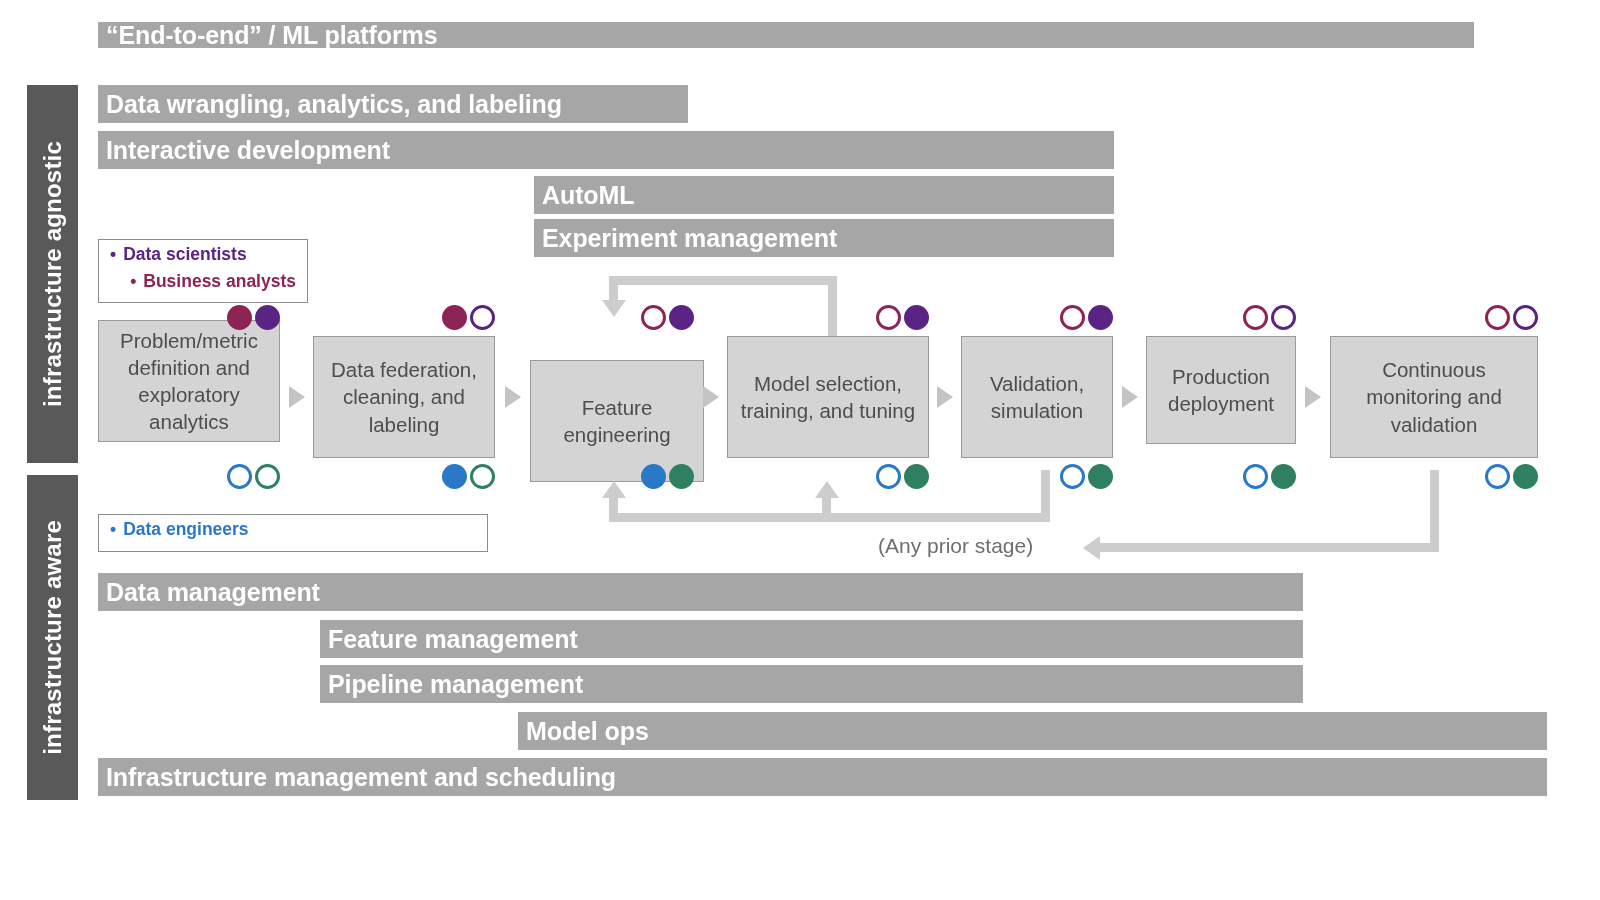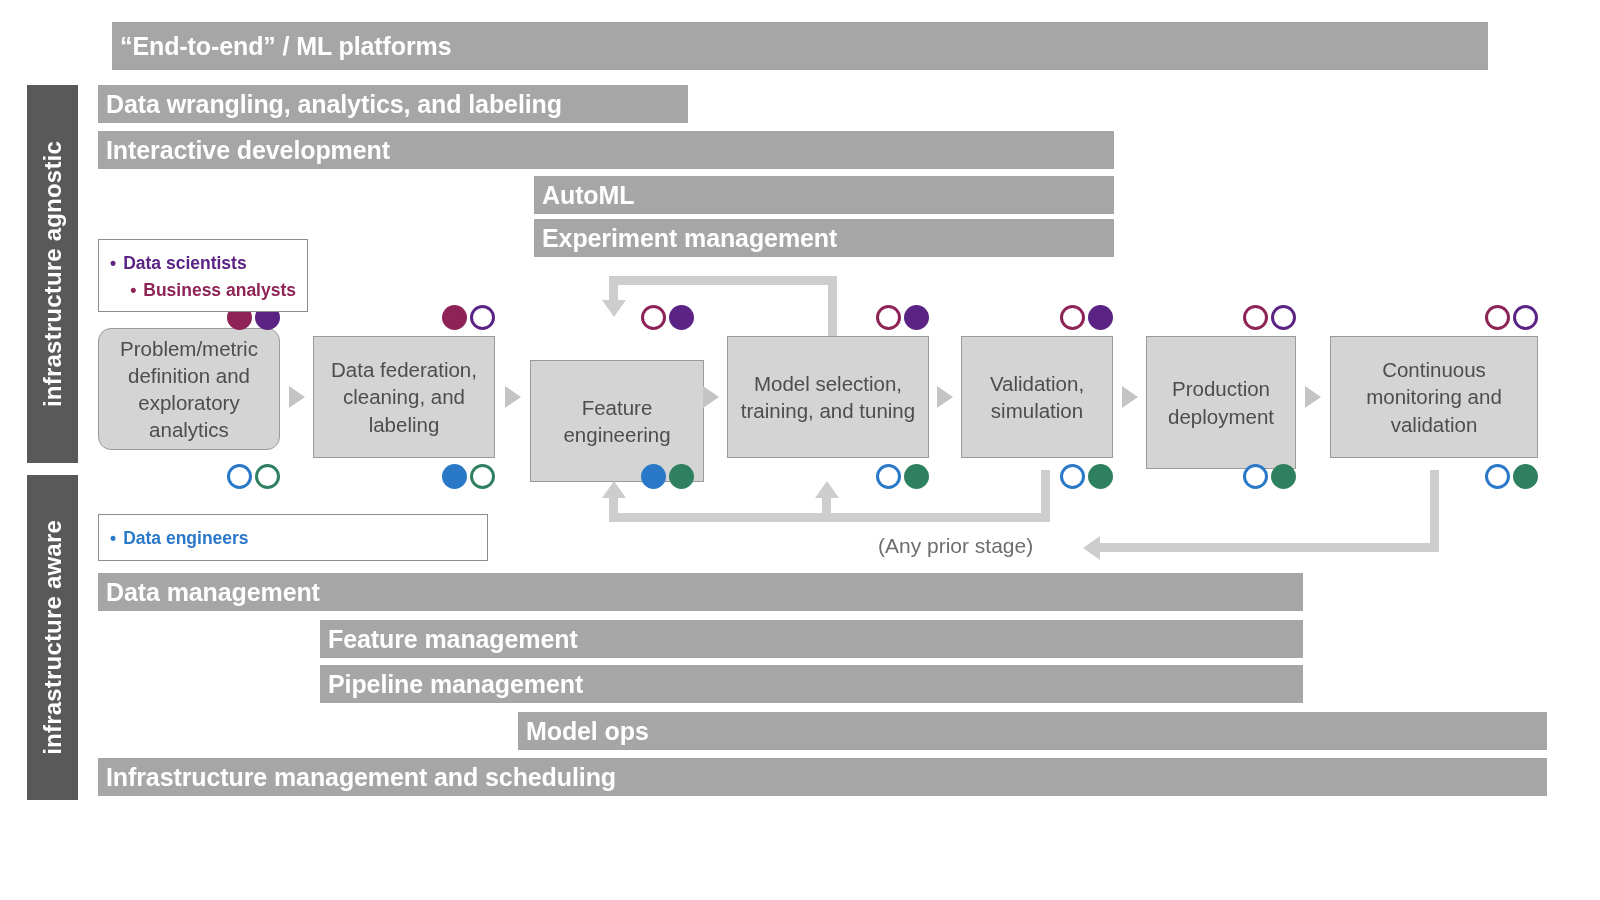--- a/index.html
+++ b/index.html
@@ -28,21 +28,21 @@
   
   .chev{position:absolute;width:0;height:0;
         border-top:11px solid transparent;border-bottom:11px solid transparent;
         border-left:16px solid #c4c4c4;}
 
   
   .dot{position:absolute;width:25px;height:25px;border-radius:50%;box-sizing:border-box;}
 
   
   .legend{position:absolute;background:#fff;border:1.7px solid #8c8c8c;
-          box-sizing:border-box;padding:10px 11px 8px 11px;}
+          box-sizing:border-box;padding:1px 11px 8px 11px;}
   .legend div{font-weight:bold;font-size:17.5px;line-height:1.52;white-space:nowrap;}
   .legend div::before{content:"\2022";margin-right:7px;}
 
   
   .fb{position:absolute;background:#cdcdcd;}
   .fbhead{position:absolute;width:0;height:0;}
   .fbhead.up{border-left:12px solid transparent;border-right:12px solid transparent;
              border-bottom:17px solid #cdcdcd;}
   .fbhead.down{border-left:12px solid transparent;border-right:12px solid transparent;
                border-top:17px solid #cdcdcd;}
@@ -55,35 +55,35 @@
 <body>
 
 <div class="rail" id="rail-agnostic">
   <span>infrastructure agnostic</span>
 </div>
 <div class="rail" id="rail-aware">
   <span>infrastructure aware</span>
 </div>
 
 <div id="top-bars-layer">
-    <div class="bar" style="left:112px;top:22px;width:1376px;height:48px;">“End-to-end” / ML platforms</div>
+    <div class="bar" style="left:98px;top:22px;width:1376px;height:26px;">“End-to-end” / ML platforms</div>
     <div class="bar" style="left:98px;top:85px;width:590px;height:38px;">Data wrangling, analytics, and labeling</div>
     <div class="bar" style="left:98px;top:131px;width:1016px;height:38px;">Interactive development</div>
     <div class="bar" style="left:534px;top:176px;width:580px;height:38px;">AutoML</div>
     <div class="bar" style="left:534px;top:219px;width:580px;height:38px;">Experiment management</div>
   </div>
 <div id="bottom-bars-layer">
     <div class="bar" style="left:98px;top:573px;width:1205px;height:38px;">Data management</div>
     <div class="bar" style="left:320px;top:620px;width:983px;height:38px;">Feature management</div>
     <div class="bar" style="left:320px;top:665px;width:983px;height:38px;text-align:right;">Pipeline management</div>
     <div class="bar" style="left:518px;top:712px;width:1029px;height:38px;">Model ops</div>
     <div class="bar" style="left:98px;top:758px;width:1449px;height:38px;">Infrastructure management and scheduling</div>
   </div>
 <div id="pipeline-layer">
-    <div class="stage" style="left:98px;top:328px;width:182px;height:122px;border-radius:13px;">
+    <div class="stage" style="left:98px;top:320px;width:182px;height:122px;">
       <span>Problem/metric definition and exploratory analytics</span>
     </div>
     <div class="dot" style="left:227px;top:305px;background:#8E2356;border:3px solid #8E2356;"></div>
     <div class="dot" style="left:255px;top:305px;background:#5B2384;border:3px solid #5B2384;"></div>
     <div class="dot" style="left:227px;top:464px;background:#fff;border:3.5px solid #2A78C8;"></div>
     <div class="dot" style="left:255px;top:464px;background:#fff;border:3.5px solid #2E8060;"></div>
     <div class="chev" style="left:288.5px;top:386px;"></div>
     <div class="stage" style="left:313px;top:336px;width:182px;height:122px;">
       <span>Data federation, cleaning, and labeling</span>
     </div>
@@ -109,21 +109,21 @@
     <div class="dot" style="left:904px;top:464px;background:#2E8060;border:3px solid #2E8060;"></div>
     <div class="chev" style="left:937px;top:386px;"></div>
     <div class="stage" style="left:961px;top:336px;width:152px;height:122px;">
       <span>Validation, simulation</span>
     </div>
     <div class="dot" style="left:1060px;top:305px;background:#fff;border:3.5px solid #8E2356;"></div>
     <div class="dot" style="left:1088px;top:305px;background:#5B2384;border:3px solid #5B2384;"></div>
     <div class="dot" style="left:1060px;top:464px;background:#fff;border:3.5px solid #2A78C8;"></div>
     <div class="dot" style="left:1088px;top:464px;background:#2E8060;border:3px solid #2E8060;"></div>
     <div class="chev" style="left:1121.5px;top:386px;"></div>
-    <div class="stage" style="left:1146px;top:336px;width:150px;height:133px;">
+    <div class="stage" style="left:1146px;top:336px;width:150px;height:108px;">
       <span>Production deployment</span>
     </div>
     <div class="dot" style="left:1243px;top:305px;background:#fff;border:3.5px solid #8E2356;"></div>
     <div class="dot" style="left:1271px;top:305px;background:#fff;border:3.5px solid #5B2384;"></div>
     <div class="dot" style="left:1243px;top:464px;background:#fff;border:3.5px solid #2A78C8;"></div>
     <div class="dot" style="left:1271px;top:464px;background:#2E8060;border:3px solid #2E8060;"></div>
     <div class="chev" style="left:1305px;top:386px;"></div>
     <div class="stage" style="left:1330px;top:336px;width:208px;height:122px;">
       <span>Continuous monitoring and validation</span>
     </div>

